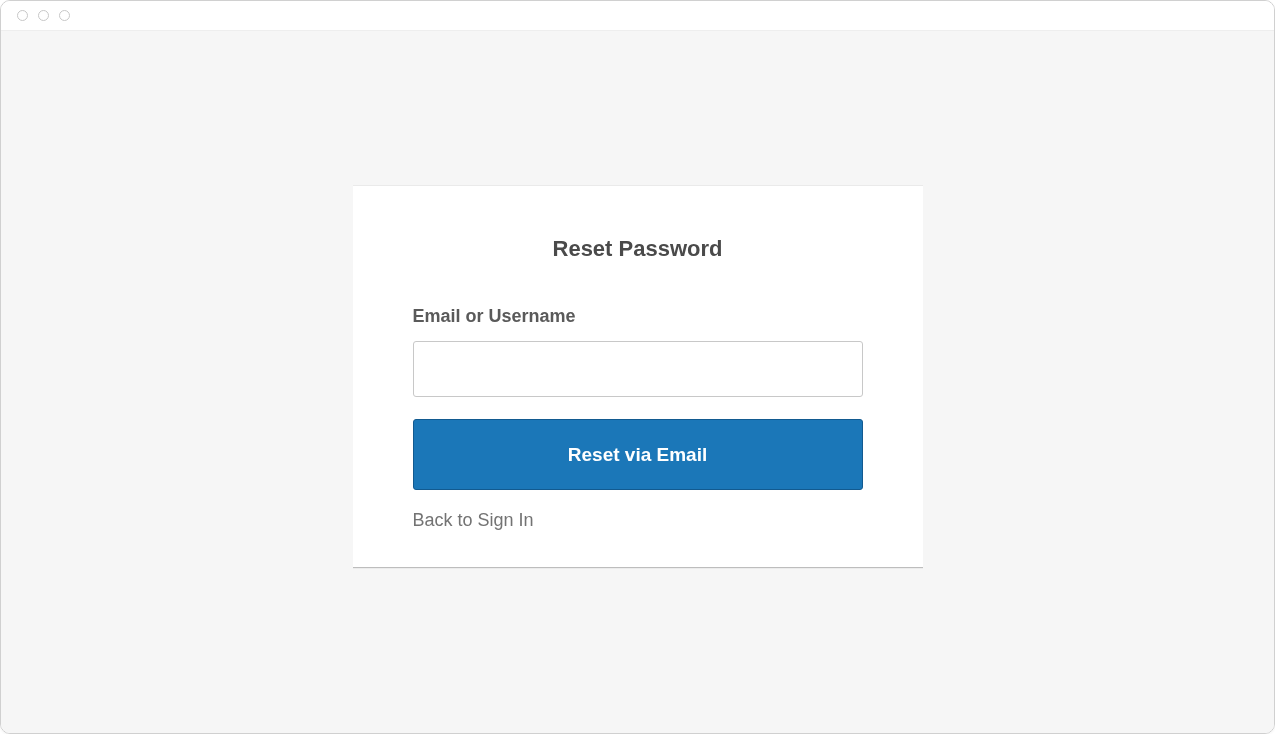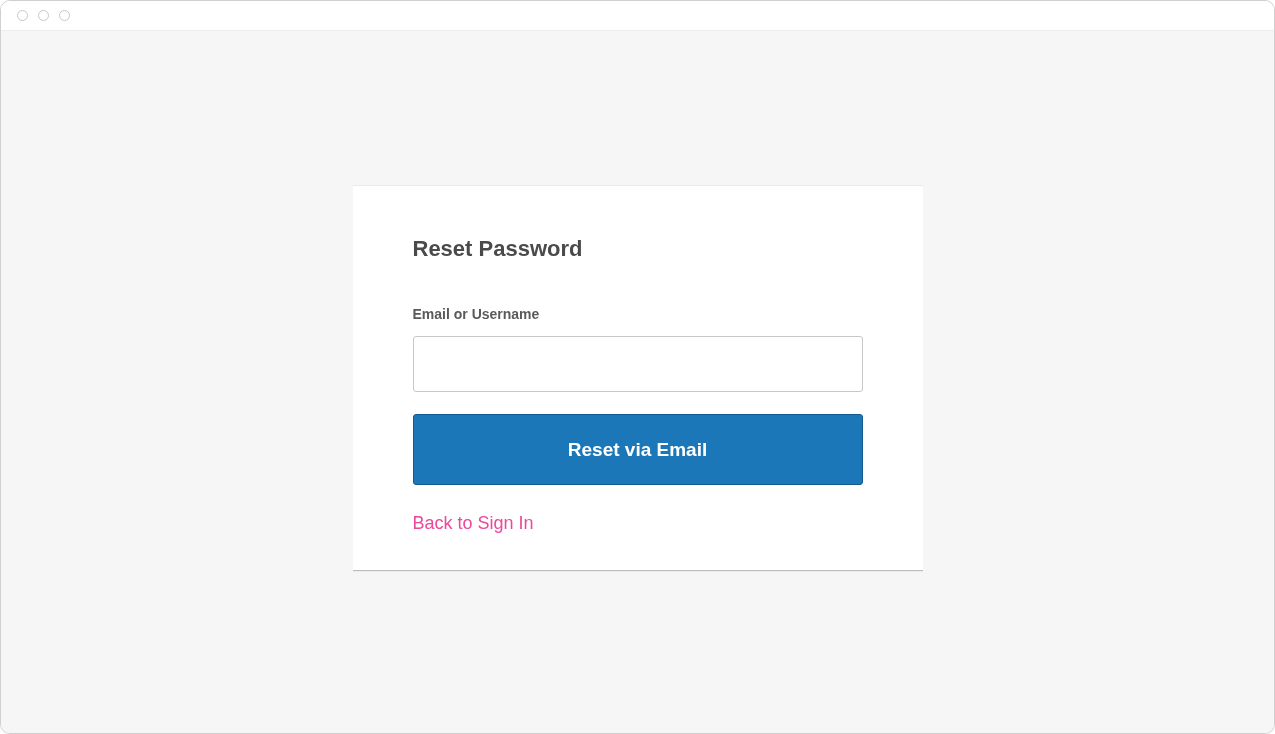--- a/index.html
+++ b/index.html
@@ -51,28 +51,28 @@
     }
     .card {
       width: 570px;
       background: #ffffff;
       border-top: 1px solid #eaeaea;
       border-bottom: 1px solid #bdbdbd;
       box-shadow: 0 1px 0 rgba(0,0,0,0.04);
       padding: 50px 60px 36px 60px;
     }
     .card-title {
-      text-align: left;
+      text-align: center;
       font-size: 22px;
       font-weight: 600;
       color: #4a4a4a;
       margin-bottom: 44px;
     }
     .field-label {
-      font-size: 14px;
+      font-size: 18px;
       font-weight: 600;
       color: #5a5a5a;
       margin-bottom: 14px;
       display: block;
     }
     .text-input {
       width: 100%;
       height: 56px;
       border: 1px solid #c8c8c8;
       border-radius: 3px;
@@ -88,23 +88,23 @@
       background: #1b77b8;
       border: 1px solid #125a90;
       border-radius: 3px;
       color: #ffffff;
       font-size: 19px;
       font-weight: 600;
       cursor: pointer;
     }
     .back-link {
       display: inline-block;
-      margin-top: 28px;
+      margin-top: 20px;
       font-size: 18px;
-      color: #ec4899;
+      color: #737373;
       text-decoration: none;
       cursor: pointer;
     }
   </style>
 </head>
 <body>
 
 <div class="browser-window">
   <div class="browser-titlebar">
     <span class="traffic-light"></span>

